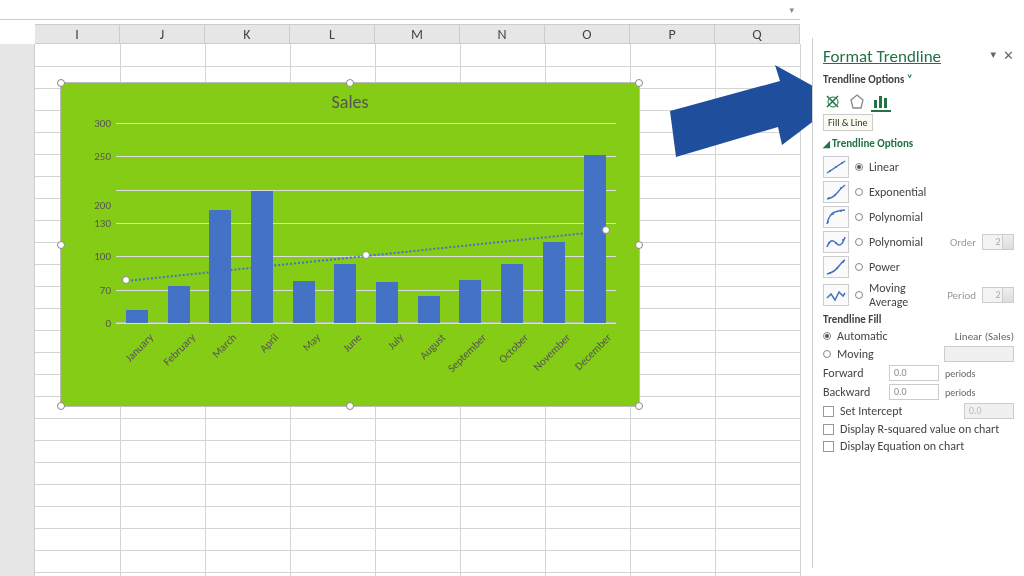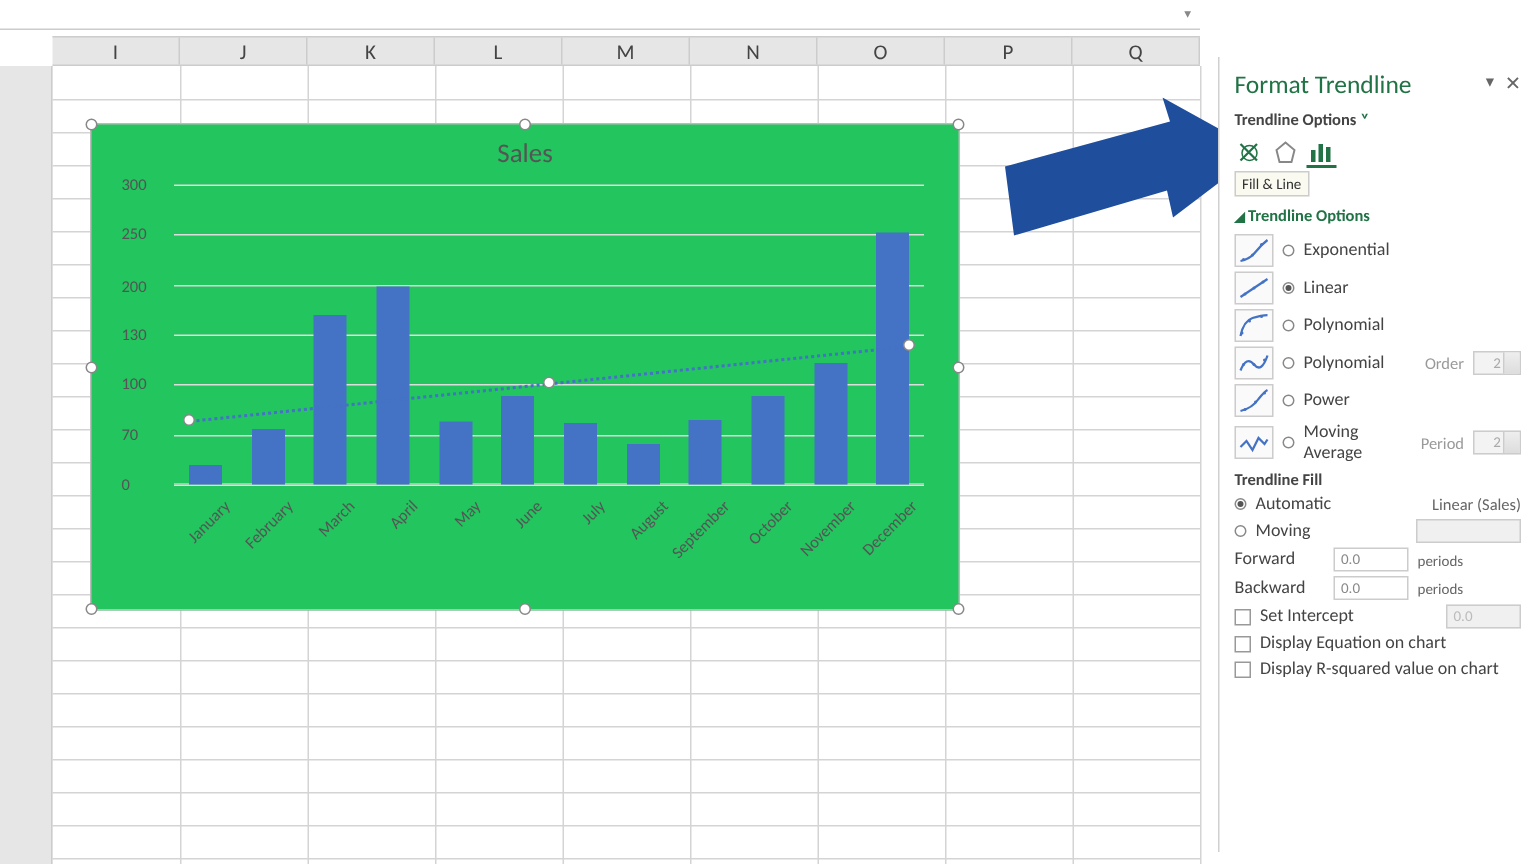--- a/index.html
+++ b/index.html
@@ -9,39 +9,39 @@
 .grid-area { position: absolute; left: 0; top: 24px; width: 800px; height: 552px; background: #fff; }
 .col-headers { position: absolute; top: 0; left: 35px; right: 0; height: 20px; display: flex; background: #e6e6e6; border-top: 1px solid #ccc; border-bottom: 1px solid #ccc; }
 .col-header { flex: 1; text-align: center; font-size: 14px; color: #444; border-right: 1px solid #ccc; line-height: 20px; }
 .row-area { position: absolute; top: 20px; left: 0; right: 0; bottom: 0; }
 .row-num-col { position: absolute; left: 0; top: 0; width: 35px; bottom: 0; background: #e6e6e6; border-right: 1px solid #ccc; }
 .cells { position: absolute; left: 35px; top: 0; right: 0; bottom: 0; }
 .grid-line-v { position: absolute; top: 0; bottom: 0; width: 1px; background: #d4d4d4; }
 .grid-line-h { position: absolute; left: 0; right: 0; height: 1px; background: #d4d4d4; }
 
 
-.chart-box { position: absolute; left: 60px; top: 82px; width: 580px; height: 325px; background: #22c55e; border: 1px solid #bbb; }
+.chart-box { position: absolute; left: 60px; top: 82px; width: 580px; height: 325px; background: #84cc16; border: 1px solid #bbb; }
 .chart-title { text-align: center; font-size: 18px; color: #555; padding: 8px 0 4px 0; font-family: Calibri; }
 .plot { position: absolute; left: 55px; top: 40px; width: 500px; height: 200px; }
 .plot-baseline { position: absolute; left: 0; right: 0; bottom: 0; height: 1px; background: #bbb; }
-.y-tick { position: absolute; left: -35px; width: 30px; text-align: left; font-size: 11px; color: #555; transform: translateY(-50%); }
+.y-tick { position: absolute; left: -35px; width: 30px; text-align: right; font-size: 11px; color: #555; transform: translateY(-50%); }
 .y-grid { position: absolute; left: 0; right: 0; height: 1px; background: #ddd; }
 .bar { position: absolute; bottom: 0; width: 22px; background: #4472c4; }
 .x-label { position: absolute; font-size: 11px; color: #555; transform: rotate(-45deg); transform-origin: right top; text-align: right; white-space: nowrap; }
 .trendline { position: absolute; border-top: 2px dotted #4472c4; transform-origin: left center; }
 .sel-handle { position: absolute; width: 8px; height: 8px; background: #fff; border: 1px solid #888; border-radius: 50%; }
 
 
 .sh-tl { left: -4px; top: -4px; } .sh-tm { left: 50%; top: -4px; margin-left: -4px; } .sh-tr { right: -4px; top: -4px; }
 .sh-ml { left: -4px; top: 50%; margin-top: -4px; } .sh-mr { right: -4px; top: 50%; margin-top: -4px; }
 .sh-bl { left: -4px; bottom: -4px; } .sh-bm { left: 50%; bottom: -4px; margin-left: -4px; } .sh-br { right: -4px; bottom: -4px; }
 
 
 .pane { position: absolute; right: 0; top: 38px; width: 212px; bottom: 8px; background: #fff; border-left: 1px solid #d0d0d0; padding: 8px 10px; font-size: 12px; color: #444; }
-.pane-title { font-size: 17px; color: #217346; font-weight: normal; margin-bottom: 6px; }
+.pane-title { font-size: 17px; color: #217346; font-weight: normal; margin-bottom: 6px; text-decoration: underline; }
 .pane-close { position: absolute; right: 10px; top: 10px; font-size: 13px; color: #666; cursor: pointer; }
 .pane-pin { position: absolute; right: 28px; top: 10px; font-size: 11px; color: #666; }
 .sub-dropdown { font-size: 11px; font-weight: bold; color: #444; margin-bottom: 6px; }
 .sub-dropdown::after { content: " ˅"; color: #217346; font-weight: bold; }
 .icon-tabs { display: flex; gap: 4px; margin-bottom: 2px; }
 .icon-tab { width: 20px; height: 20px; display: flex; align-items: center; justify-content: center; cursor: pointer; }
 .icon-tab svg { width: 18px; height: 18px; }
 .icon-tab.active { border-bottom: 2px solid #217346; }
 .tooltip-box { font-size: 10px; color: #333; background: #fafaf0; border: 1px solid #ccc; padding: 1px 4px; display: inline-block; margin-bottom: 4px; }
 .section-head { font-size: 11px; font-weight: bold; color: #217346; margin: 2px 0 6px 0; }
@@ -136,21 +136,21 @@
     <div class="plot-baseline"></div>
   <div class="y-grid" style="top: 200px;"></div>
       <div class="y-tick" style="top: 200px;">0</div>
       <div class="y-grid" style="top: 166.667px;"></div>
       <div class="y-tick" style="top: 166.667px;">70</div>
       <div class="y-grid" style="top: 133.333px;"></div>
       <div class="y-tick" style="top: 133.333px;">100</div>
       <div class="y-grid" style="top: 100px;"></div>
       <div class="y-tick" style="top: 100px;">130</div>
       <div class="y-grid" style="top: 66.6667px;"></div>
-      <div class="y-tick" style="top: 68px;">200</div>
+      <div class="y-tick" style="top: 82px;">200</div>
       <div class="y-grid" style="top: 33.3333px;"></div>
       <div class="y-tick" style="top: 33.3333px;">250</div>
       <div class="y-grid" style="top: 0px;"></div>
       <div class="y-tick" style="top: 0px;">300</div>
       <div class="bar" style="left: 9.83333px; height: 13.3333px;"></div>
       <div class="x-label" style="left: -19.1667px; top: 208px; width: 50px;">January</div>
       <div class="bar" style="left: 51.5px; height: 36.6667px;"></div>
       <div class="x-label" style="left: 22.5px; top: 208px; width: 50px;">February</div>
       <div class="bar" style="left: 93.1667px; height: 113.333px;"></div>
       <div class="x-label" style="left: 64.1667px; top: 208px; width: 50px;">March</div>
@@ -218,44 +218,44 @@
     </div>
   </div>
   <div class="tooltip-box">Fill &amp; Line</div>
 
   <div class="section-head">Trendline Options</div>
 
   <div id="trend-types">
       <div class="trend-row">
         <span class="trend-icon">
           <svg viewBox="0 0 22 18">
+            <line x1="2" y1="15" x2="20" y2="3" stroke="#4472c4" stroke-width="1.5"></line>
+            <circle cx="5" cy="13" r="1" fill="#4472c4"></circle>
+            <circle cx="11" cy="9" r="1" fill="#4472c4"></circle>
+            <circle cx="17" cy="5" r="1" fill="#4472c4"></circle>
+          </svg>
+        </span>
+        <span class="radio checked"></span>
+        <span class="row-label">Linear</span>
+      </div>
+      <div class="trend-row">
+        <span class="trend-icon">
+          <svg viewBox="0 0 22 18">
             <path d="M2 16 Q8 15 12 10 Q16 5 20 2" stroke="#4472c4" fill="none" stroke-width="1.5"></path>
             <circle cx="4" cy="15" r="1" fill="#4472c4"></circle>
             <circle cx="10" cy="12" r="1" fill="#4472c4"></circle>
             <circle cx="16" cy="5" r="1" fill="#4472c4"></circle>
           </svg>
         </span>
         <span class="radio"></span>
         <span class="row-label">Exponential</span>
       </div>
       <div class="trend-row">
         <span class="trend-icon">
           <svg viewBox="0 0 22 18">
-            <line x1="2" y1="15" x2="20" y2="3" stroke="#4472c4" stroke-width="1.5"></line>
-            <circle cx="5" cy="13" r="1" fill="#4472c4"></circle>
-            <circle cx="11" cy="9" r="1" fill="#4472c4"></circle>
-            <circle cx="17" cy="5" r="1" fill="#4472c4"></circle>
-          </svg>
-        </span>
-        <span class="radio checked"></span>
-        <span class="row-label">Linear</span>
-      </div>
-      <div class="trend-row">
-        <span class="trend-icon">
-          <svg viewBox="0 0 22 18">
             <path d="M2 16 Q4 6 10 4 Q16 2 20 2" stroke="#4472c4" fill="none" stroke-width="1.5"></path>
             <circle cx="3" cy="14" r="1" fill="#4472c4"></circle>
             <circle cx="8" cy="6" r="1" fill="#4472c4"></circle>
             <circle cx="16" cy="3" r="1" fill="#4472c4"></circle>
           </svg>
         </span>
         <span class="radio"></span>
         <span class="row-label">Polynomial</span>
       </div>
       <div class="trend-row">
@@ -319,19 +319,19 @@
     <span class="text-input">0.0</span>
     <span class="units">periods</span>
   </div>
   <div class="form-row">
     <span class="checkbox"></span>
     <span class="row-label">Set Intercept</span>
     <span class="text-input disabled">0.0</span>
   </div>
   <div class="form-row">
     <span class="checkbox"></span>
+    <span class="row-label">Display R-squared value on chart</span>
+  </div>
+  <div class="form-row">
+    <span class="checkbox"></span>
     <span class="row-label">Display Equation on chart</span>
   </div>
-  <div class="form-row">
-    <span class="checkbox"></span>
-    <span class="row-label">Display R-squared value on chart</span>
-  </div>
 </div>
 
 </body></html>

